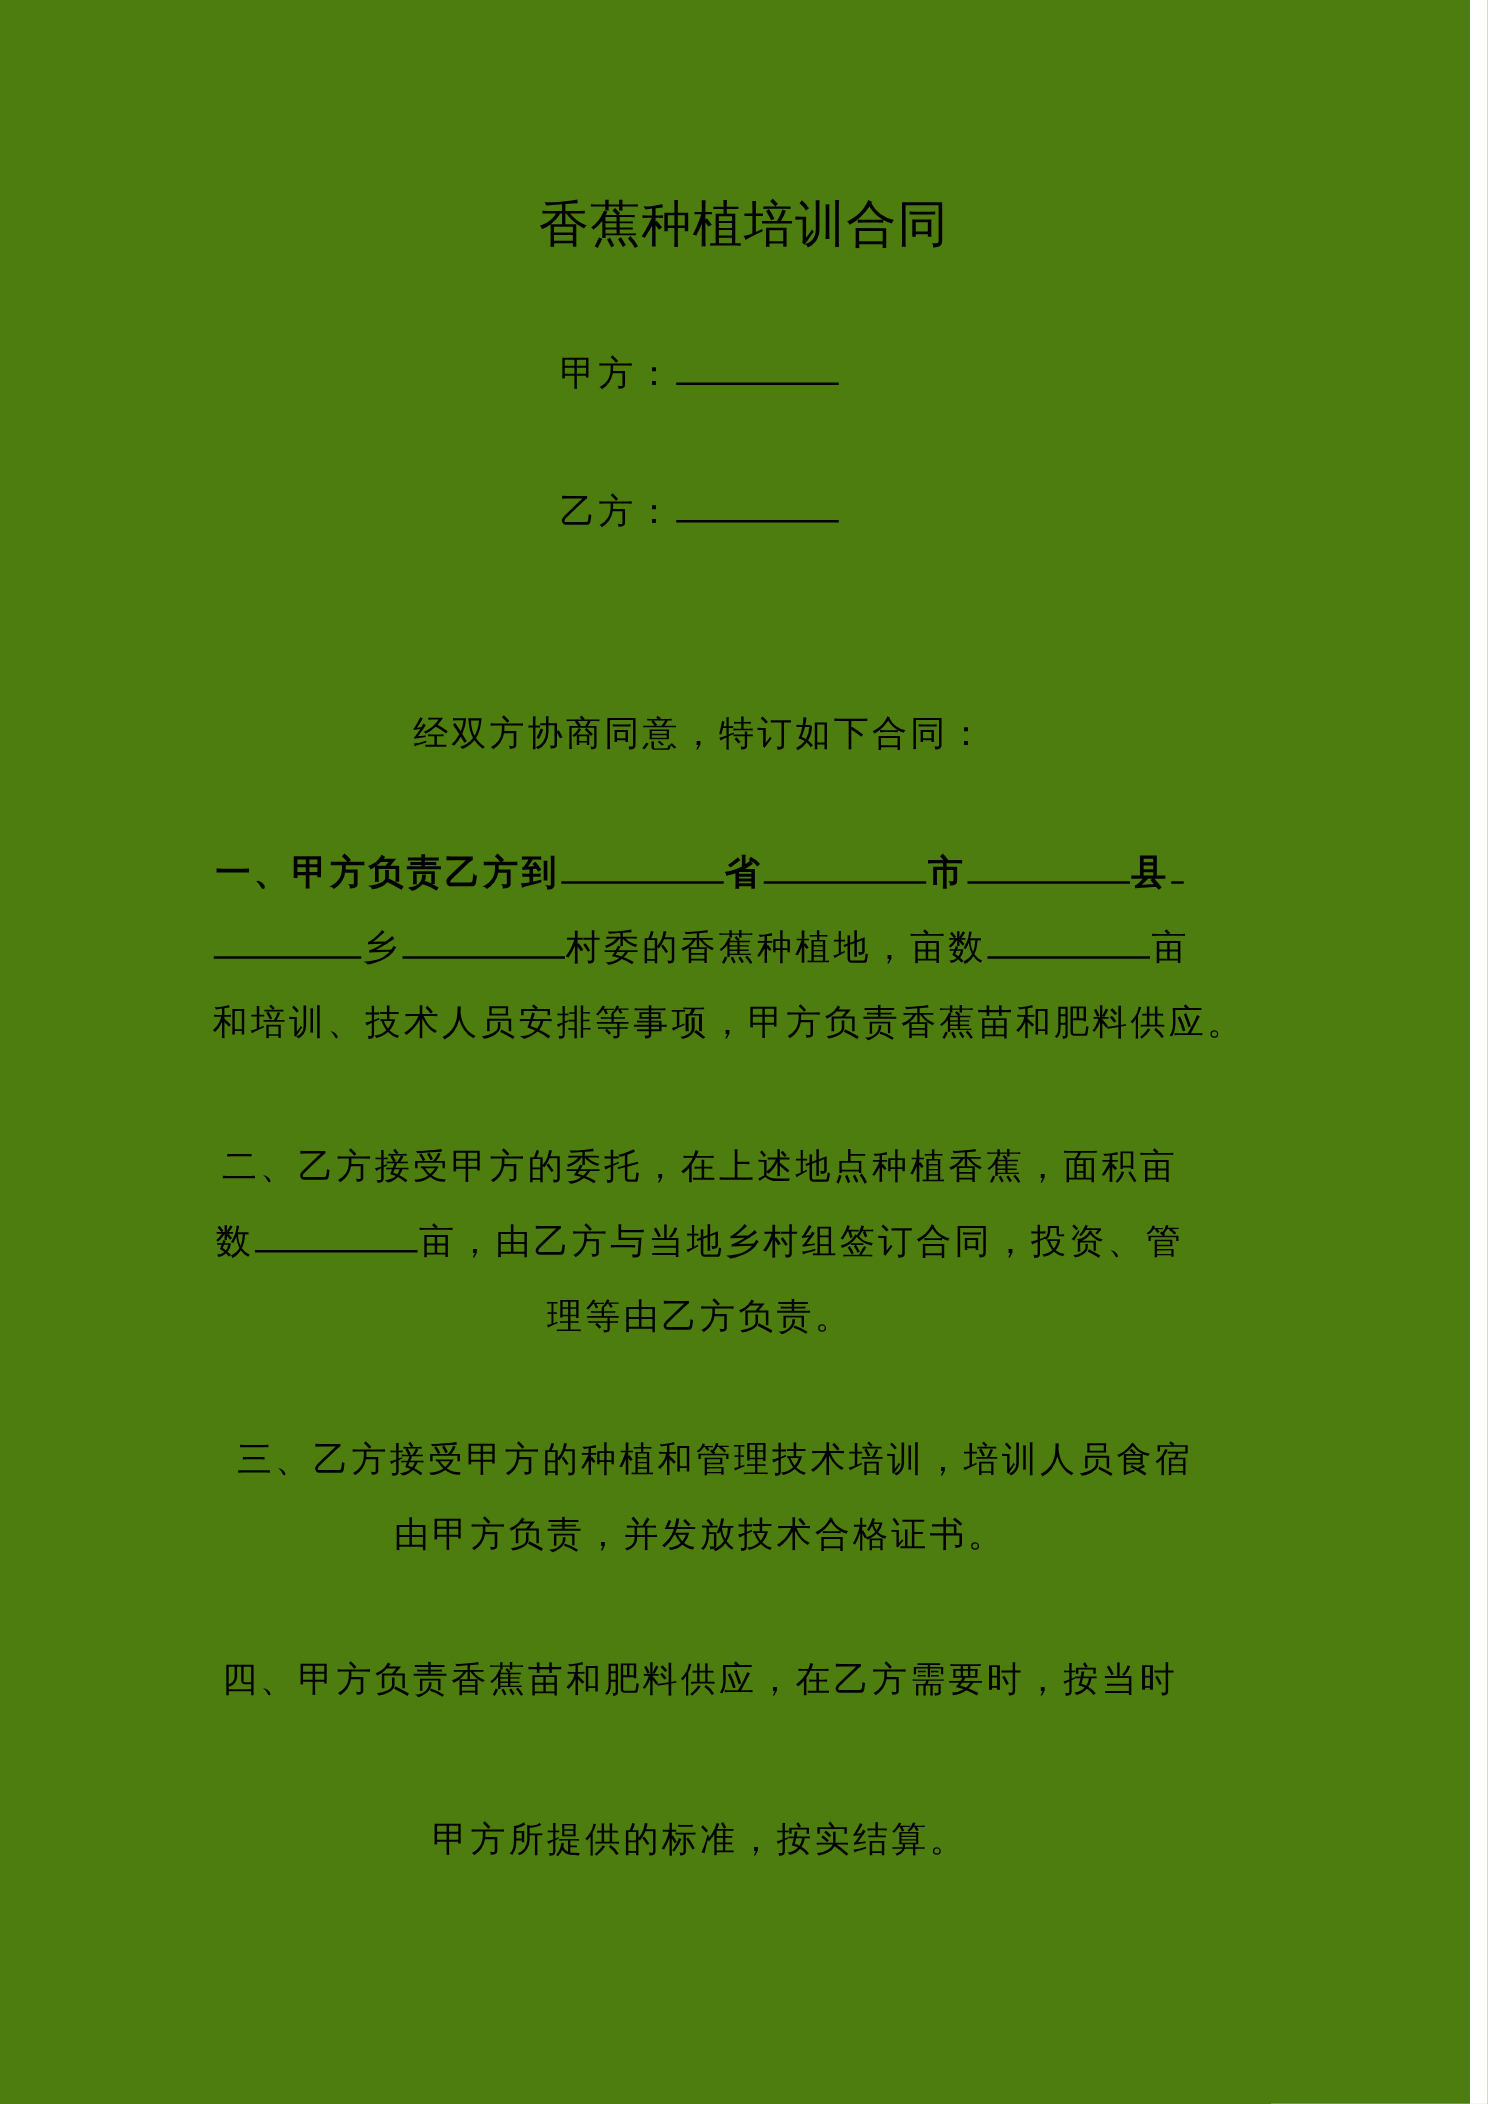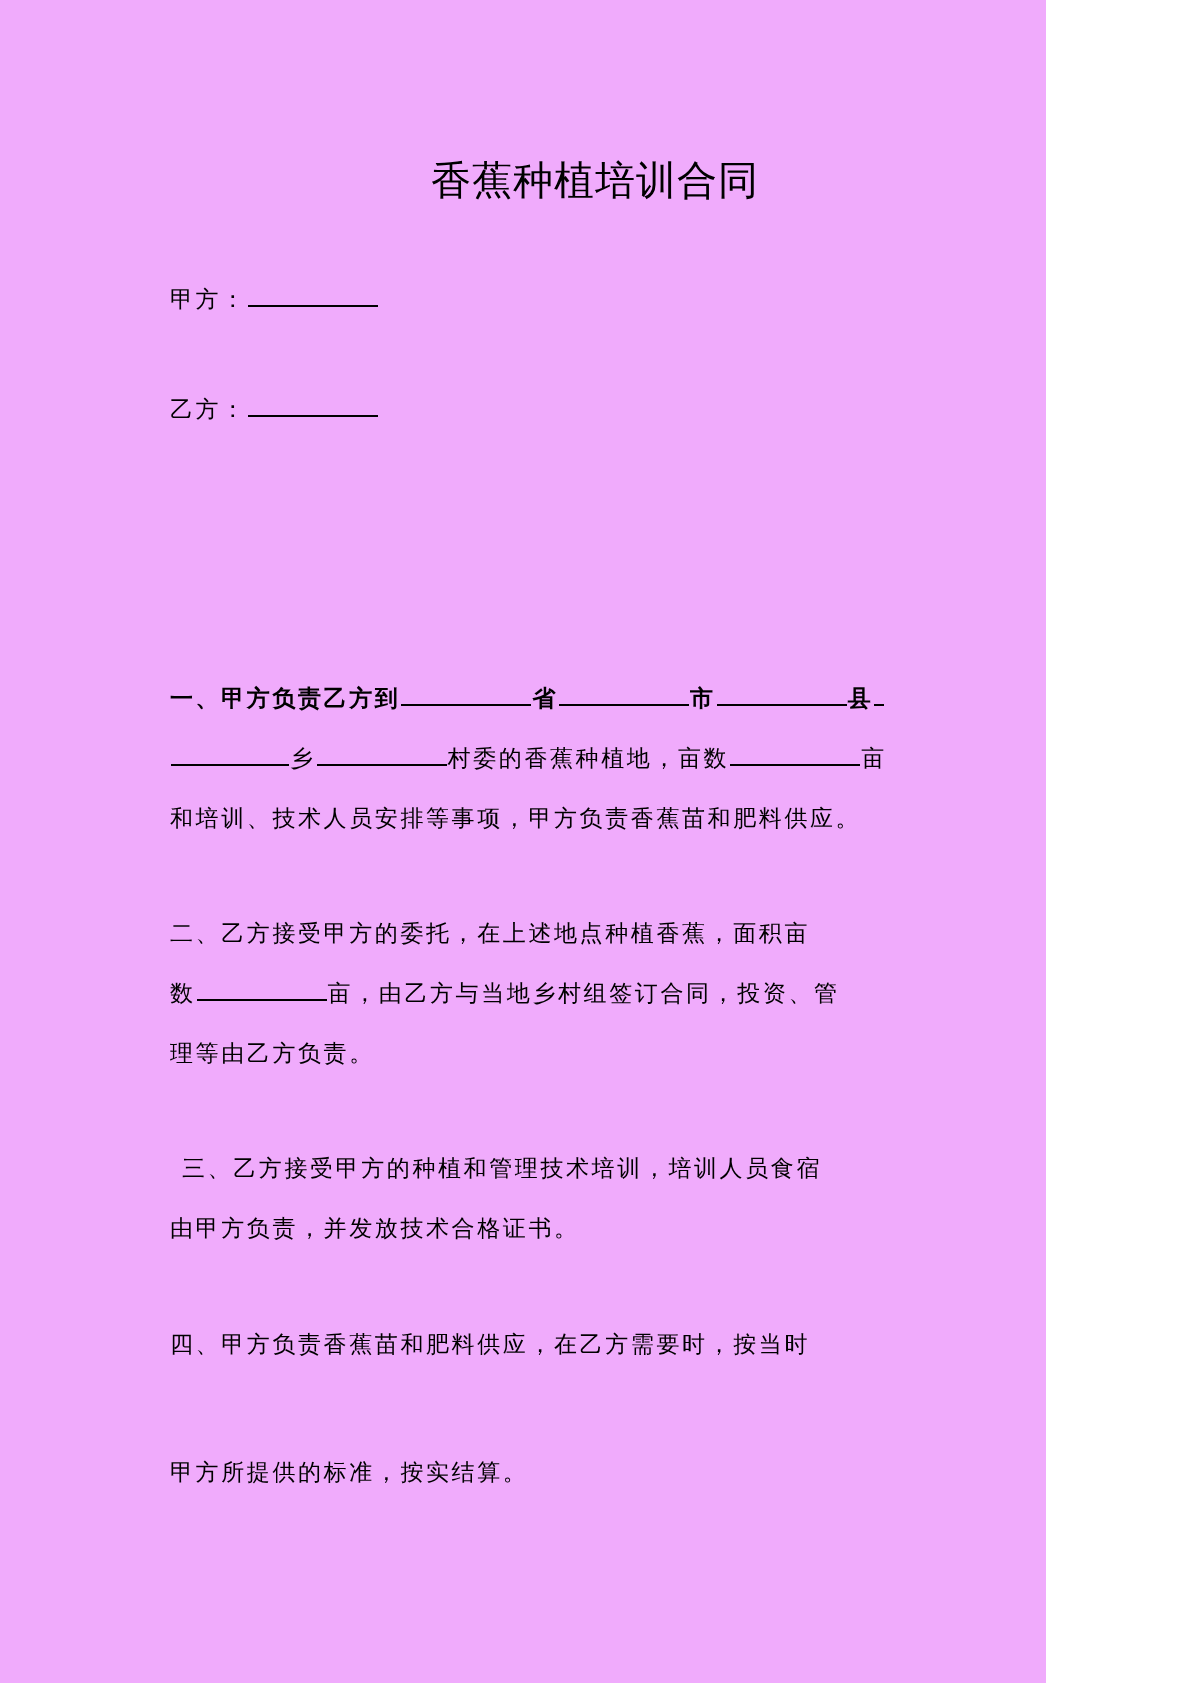--- a/index.html
+++ b/index.html
@@ -11,44 +11,45 @@
       width: 1190px;
       height: 1683px;
       position: relative;
       overflow: hidden;
       font-family: "DejaVu Serif", "Liberation Serif", serif;
       color: #000000;
     }
     .page {
       position: absolute;
       left: 0; top: 0;
-      width: 1046px;
+      width: 1176px;
       height: 1683px;
-      background: #f0abfc;
+      background: #4d7c0f;
     }
     .title {
       position: absolute;
       top: 150px;
       left: 0;
       width: 1190px;
       text-align: center;
       font-size: 40px;
       line-height: 60px;
       letter-spacing: 1px;
       font-weight: normal;
       margin: 0;
     }
     .line {
       position: absolute;
       left: 170px;
       width: 780px;
-      font-size: 23px;
+      font-size: 28px;
       line-height: 40px;
       white-space: nowrap;
       letter-spacing: 2.6px;
+      text-align: center;
     }
     .blank {
       display: inline-block;
       border-bottom: 2px solid #000;
       height: 26px;
       vertical-align: baseline;
       margin: 0 1px;
     }
     .blank.w130 { width: 130px; }
     .blank.w120 { width: 118px; }
@@ -62,20 +63,21 @@
   <h1 class="title">香蕉种植培训合同</h1>
 
   <div class="line" style="top:279px;">
     <span>甲方：</span><span class="blank w130"></span>
   </div>
 
   <div class="line" style="top:389px;">
     <span>乙方：</span><span class="blank w130"></span>
   </div>
 
+  <div class="line" style="top:567px;">经双方协商同意，特订如下合同：</div>
 
   <div class="line" style="top:678px;font-weight:bold;">
     <span>一、甲方负责乙方到</span><span class="blank w130"></span><span>省</span><span class="blank w130"></span><span>市</span><span class="blank w130"></span><span>县</span><span class="blank w10"></span>
   </div>
   <div class="line" style="top:738px;">
     <span class="blank w120"></span><span>乡</span><span class="blank w130"></span><span>村委的香蕉种植地，亩数</span><span class="blank w130"></span><span>亩</span>
   </div>
   <div class="line" style="top:798px;">和培训、技术人员安排等事项，甲方负责香蕉苗和肥料供应。</div>
 
   <div class="line" style="top:913px;">二、乙方接受甲方的委托，在上述地点种植香蕉，面积亩</div>

